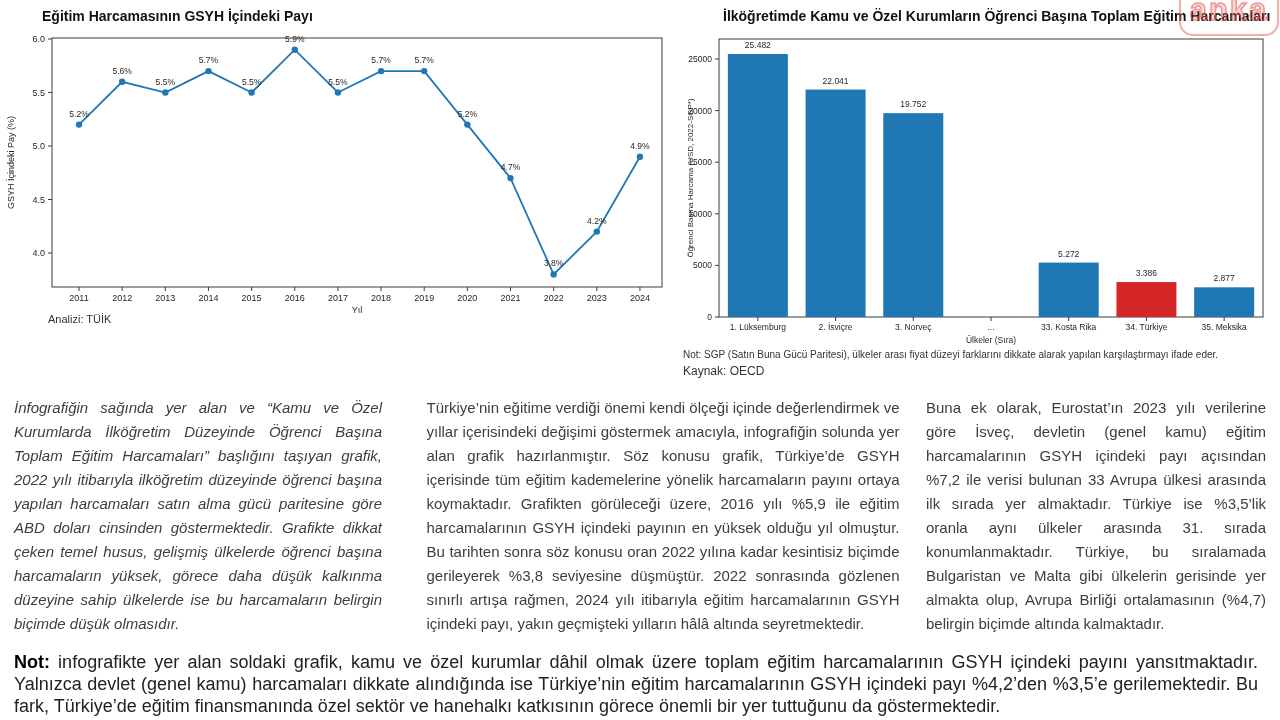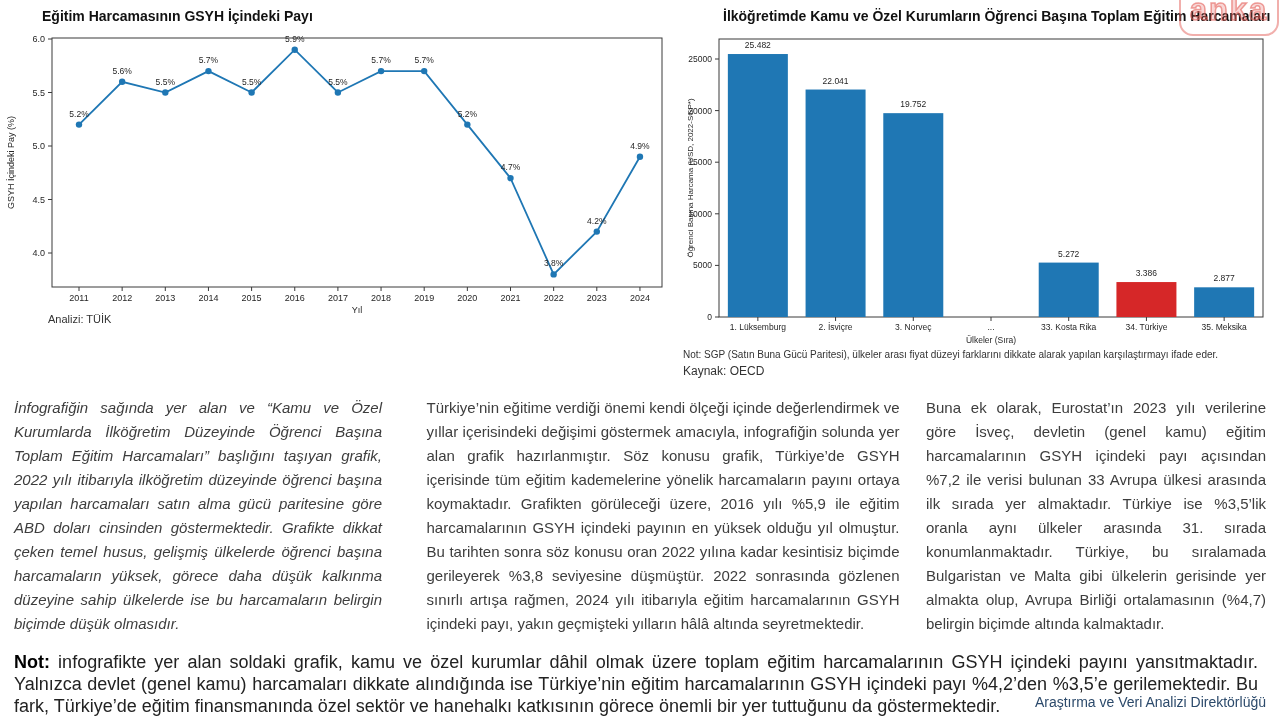--- a/index.html
+++ b/index.html
@@ -182,15 +182,14 @@
   <div id="watermark">anka</div>
 
   <div id="columns">
     <div class="col" id="col1">İnfografiğin sağında yer alan ve “Kamu ve Özel Kurumlarda İlköğretim Düzeyinde Öğrenci Başına Toplam Eğitim Harcamaları” başlığını taşıyan grafik, 2022 yılı itibarıyla ilköğretim düzeyinde öğrenci başına yapılan harcamaları satın alma gücü paritesine göre ABD doları cinsinden göstermektedir. Grafikte dikkat çeken temel husus, gelişmiş ülkelerde öğrenci başına harcamaların yüksek, görece daha düşük kalkınma düzeyine sahip ülkelerde ise bu harcamaların belirgin biçimde düşük olmasıdır.</div>
     <div class="col" id="col2">Türkiye’nin eğitime verdiği önemi kendi ölçeği içinde değerlendirmek ve yıllar içerisindeki değişimi göstermek amacıyla, infografiğin solunda yer alan grafik hazırlanmıştır. Söz konusu grafik, Türkiye’de GSYH içerisinde tüm eğitim kademelerine yönelik harcamaların payını ortaya koymaktadır. Grafikten görüleceği üzere, 2016 yılı %5,9 ile eğitim harcamalarının GSYH içindeki payının en yüksek olduğu yıl olmuştur. Bu tarihten sonra söz konusu oran 2022 yılına kadar kesintisiz biçimde gerileyerek %3,8 seviyesine düşmüştür. 2022 sonrasında gözlenen sınırlı artışa rağmen, 2024 yılı itibarıyla eğitim harcamalarının GSYH içindeki payı, yakın geçmişteki yılların hâlâ altında seyretmektedir.</div>
     <div class="col" id="col3">Buna ek olarak, Eurostat’ın 2023 yılı verilerine göre İsveç, devletin (genel kamu) eğitim harcamalarının GSYH içindeki payı açısından %7,2 ile verisi bulunan 33 Avrupa ülkesi arasında ilk sırada yer almaktadır. Türkiye ise %3,5’lik oranla aynı ülkeler arasında 31. sırada konumlanmaktadır. Türkiye, bu sıralamada Bulgaristan ve Malta gibi ülkelerin gerisinde yer almakta olup, Avrupa Birliği ortalamasının (%4,7) belirgin biçimde altında kalmaktadır.</div>
   </div>
 
   <div id="footnote"><span class="note-label">Not:</span><span> infografikte yer alan soldaki grafik, kamu ve özel kurumlar dâhil olmak üzere toplam eğitim harcamalarının GSYH içindeki payını yansıtmaktadır. Yalnızca devlet (genel kamu) harcamaları dikkate alındığında ise Türkiye’nin eğitim harcamalarının GSYH içindeki payı %4,2’den %3,5’e gerilemektedir. Bu fark, Türkiye’de eğitim finansmanında özel sektör ve hanehalkı katkısının görece önemli bir yer tuttuğunu da göstermektedir.</span></div>
 
-  <div id="signature">Araştırma ve Veri Analizi Direktörlüğü</div>
 
 </div>
 
 </body></html>

